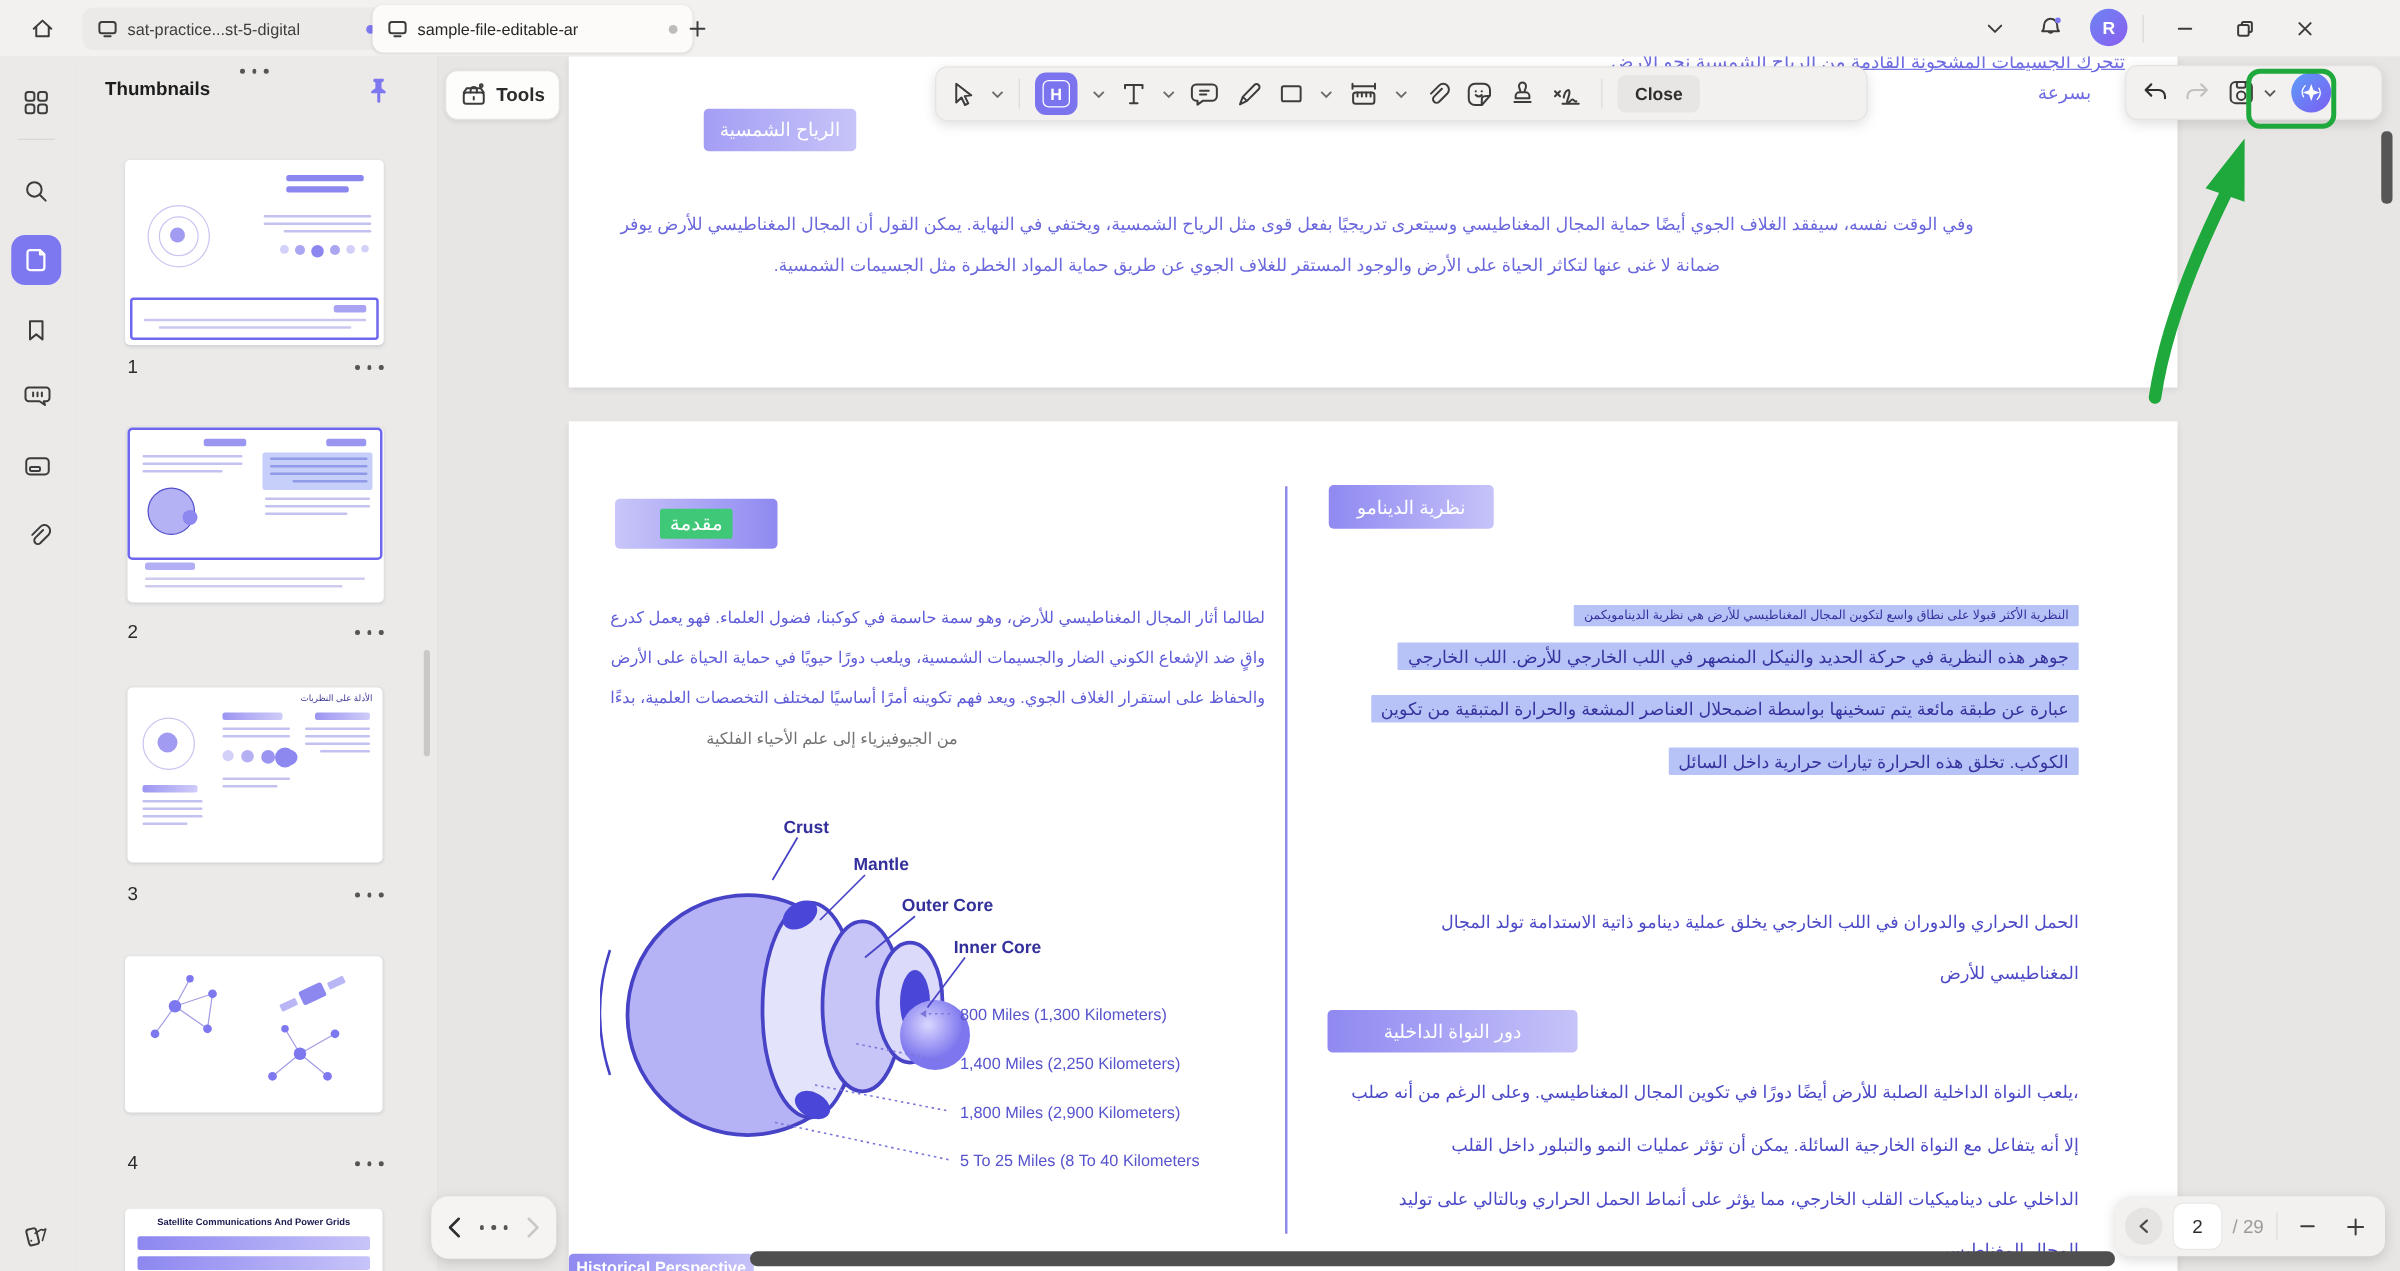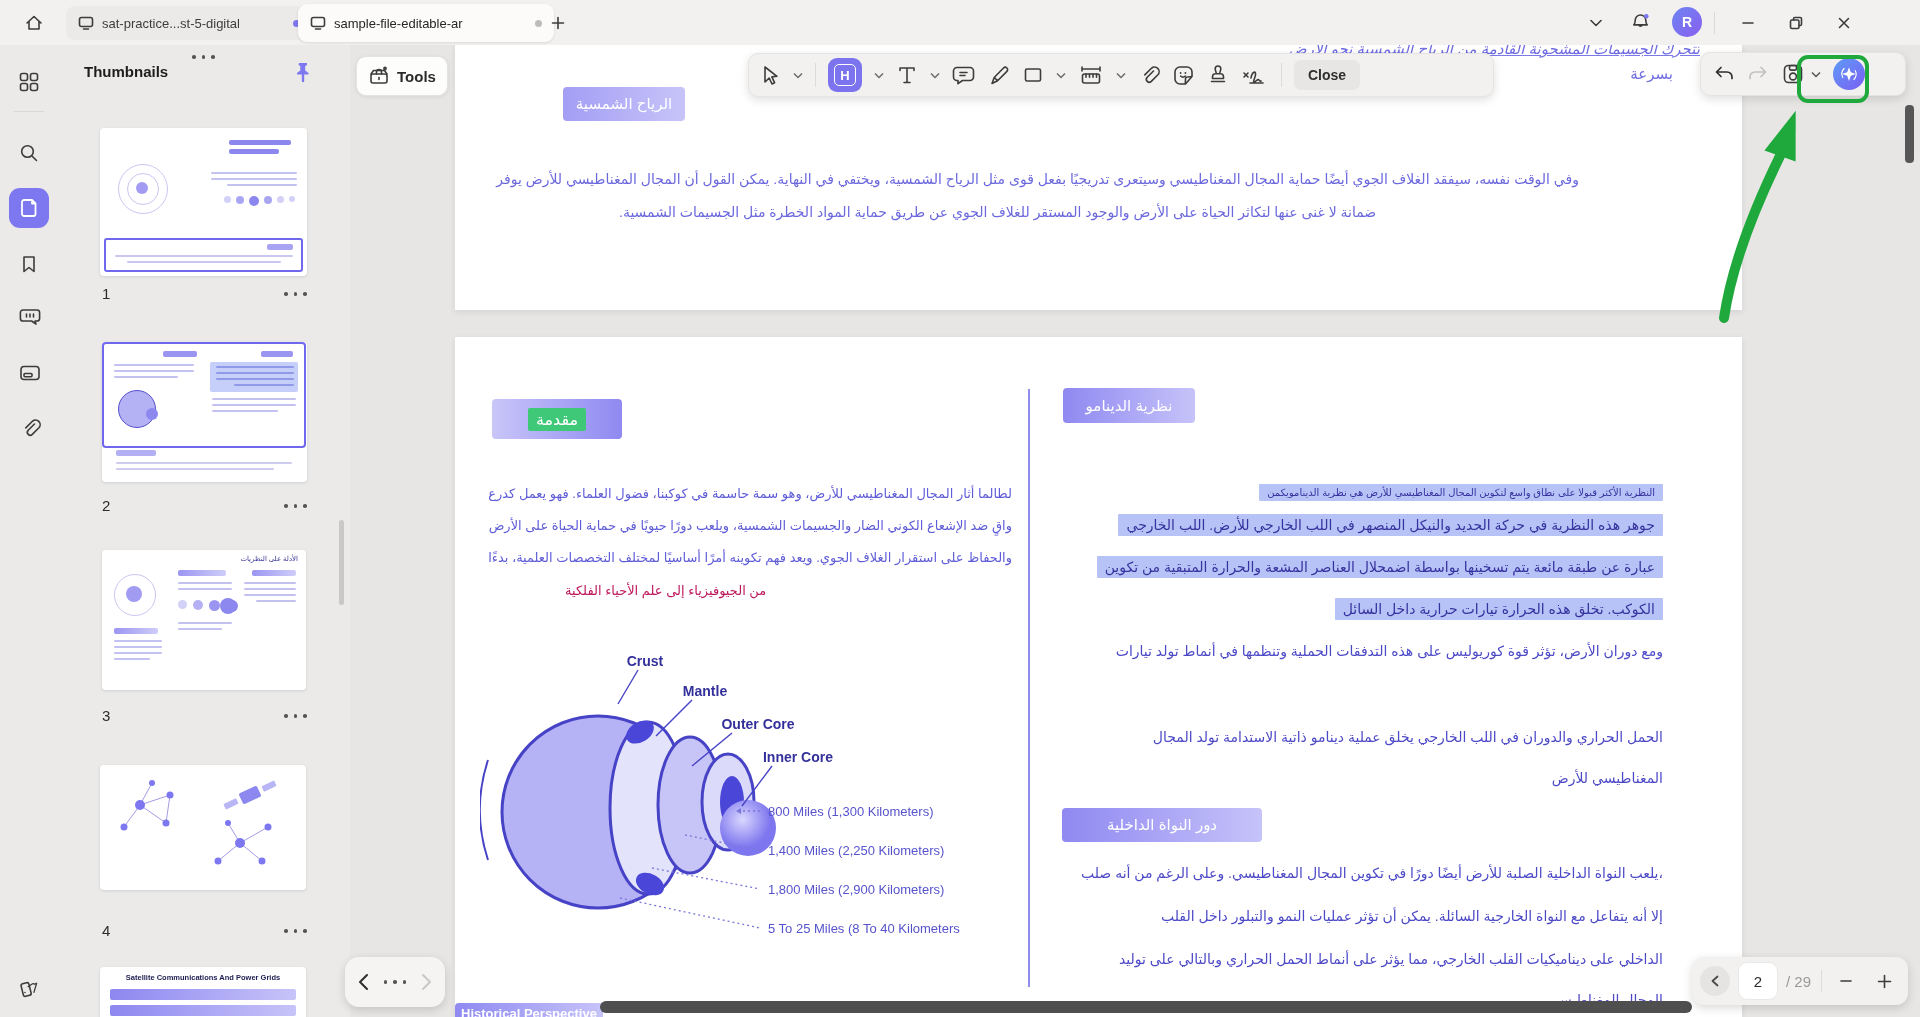--- a/index.html
+++ b/index.html
@@ -358,50 +358,49 @@
 
     </div>
 
     <div class="abs" style="left:281px;top:475px;width:5px;height:85px;background:#c9c8c6;border-radius:3px;"></div>
   </div>
 
   <div class="main">
 
     <div class="page" style="top:0;height:265px;">
       <div class="abs" style="left:685px;top:0;width:560px;height:13px;overflow:hidden;">
-        <span class="arline" style="position:absolute;bottom:0;right:0;font-size:15px;color:#6f6ce2;text-decoration:underline;text-decoration-color:#7b78e8;font-style:italic;">تتحرك الجسيمات المشحونة القادمة من الرياح الشمسية نحو الأرض</span>
+        <span class="arline" style="position:absolute;bottom:0;right:0;font-size:15px;color:#6f6ce2;text-decoration:underline;text-decoration-color:#7b78e8;">تتحرك الجسيمات المشحونة القادمة من الرياح الشمسية نحو الأرض</span>
       </div>
       <div class="arline" style="right:69px;top:20px;font-size:15px;color:#6f6ce2;">بسرعة</div>
       <div class="badge" style="left:108px;top:42px;width:122px;height:34px;font-size:15px;background:linear-gradient(90deg,#a39ef4,#c7c4f9);">
         <span>الرياح الشمسية</span>
       </div>
       <div class="arline" style="left:164px;top:126px;width:960px;text-align:center;font-size:14px;color:#6b68dd;">وفي الوقت نفسه، سيفقد الغلاف الجوي أيضًا حماية المجال المغناطيسي وسيتعرى تدريجيًا بفعل قوى مثل الرياح الشمسية، ويختفي في النهاية. يمكن القول أن المجال المغناطيسي للأرض يوفر</div>
       <div class="arline" style="left:164px;top:159px;width:960px;text-align:left;font-size:14px;color:#6b68dd;">ضمانة لا غنى عنها لتكاثر الحياة على الأرض والوجود المستقر للغلاف الجوي عن طريق حماية المواد الخطرة مثل الجسيمات الشمسية.</div>
     </div>
 
     <div class="page" style="top:292px;height:680px;overflow:hidden;">
 
       <div class="badge" style="left:37px;top:62px;width:130px;height:40px;background:linear-gradient(90deg,#c9c6f9,#8f89f1);">
         <span style="background:#3fc878;padding:2px 8px;font-size:16px;border-radius:2px;">مقدمة</span>
       </div>
       <div class="arline" style="right:730px;top:149px;font-size:13px;color:#5f5cd8;">لطالما أثار المجال المغناطيسي للأرض، وهو سمة حاسمة في كوكبنا، فضول العلماء. فهو يعمل كدرع</div>
       <div class="arline" style="right:730px;top:181px;font-size:13px;color:#5f5cd8;">واقٍ ضد الإشعاع الكوني الضار والجسيمات الشمسية، ويلعب دورًا حيويًا في حماية الحياة على الأرض</div>
       <div class="arline" style="right:730px;top:213px;font-size:13px;color:#5f5cd8;">والحفاظ على استقرار الغلاف الجوي. ويعد فهم تكوينه أمرًا أساسيًا لمختلف التخصصات العلمية، بدءًا</div>
-      <div class="arline" style="left:110px;top:246px;font-size:13px;color:#be185d;">من الجيوفيزياء إلى علم الأحياء الفلكية</div>
+      <div class="arline" style="left:110px;top:246px;font-size:13px;color:#737373;">من الجيوفيزياء إلى علم الأحياء الفلكية</div>
 
       <div class="abs" style="left:573px;top:52px;width:2px;height:598px;background:#8f8ce9;"></div>
 
       <div class="badge" style="left:608px;top:51px;width:132px;height:35px;font-size:15px;">
         <span>نظرية الدينامو</span>
       </div>
       <div class="arline" style="right:79px;top:150px;font-size:10px;"><span class="hl">النظرية الأكثر قبولا على نطاق واسع لتكوين المجال المغناطيسي للأرض هي نظرية الدينامويكمن</span></div>
       <div class="arline" style="right:79px;top:180px;font-size:14px;"><span class="hl">جوهر هذه النظرية في حركة الحديد والنيكل المنصهر في اللب الخارجي للأرض. اللب الخارجي</span></div>
       <div class="arline" style="right:79px;top:222px;font-size:14px;"><span class="hl">عبارة عن طبقة مائعة يتم تسخينها بواسطة اضمحلال العناصر المشعة والحرارة المتبقية من تكوين</span></div>
       <div class="arline" style="right:79px;top:264px;font-size:14px;"><span class="hl">الكوكب. تخلق هذه الحرارة تيارات حرارية داخل السائل</span></div>
-      <div class="arline" style="right:79px;top:306px;font-size:14px;color:#4c49c7;">ومع دوران الأرض، تؤثر قوة كوريوليس على هذه التدفقات الحملية وتنظمها في أنماط تولد تيارات</div>
       <div class="arline" style="right:79px;top:392px;font-size:14px;color:#4c49c7;">الحمل الحراري والدوران في اللب الخارجي يخلق عملية دينامو ذاتية الاستدامة تولد المجال</div>
       <div class="arline" style="right:79px;top:433px;font-size:14px;color:#4c49c7;">المغناطيسي للأرض</div>
 
       <div class="badge" style="left:607px;top:471px;width:200px;height:34px;font-size:15px;">
         <span>دور النواة الداخلية</span>
       </div>
       <div class="arline" style="right:79px;top:528px;font-size:14px;color:#4c49c7;">،يلعب النواة الداخلية الصلبة للأرض أيضًا دورًا في تكوين المجال المغناطيسي. وعلى الرغم من أنه صلب</div>
       <div class="arline" style="right:79px;top:571px;font-size:14px;color:#4c49c7;">إلا أنه يتفاعل مع النواة الخارجية السائلة. يمكن أن تؤثر عمليات النمو والتبلور داخل القلب</div>
       <div class="arline" style="right:79px;top:614px;font-size:14px;color:#4c49c7;">الداخلي على ديناميكيات القلب الخارجي، مما يؤثر على أنماط الحمل الحراري وبالتالي على توليد</div>
       <div class="arline" style="right:79px;top:655px;font-size:14px;color:#4c49c7;">المجال المغناطيسي</div>

